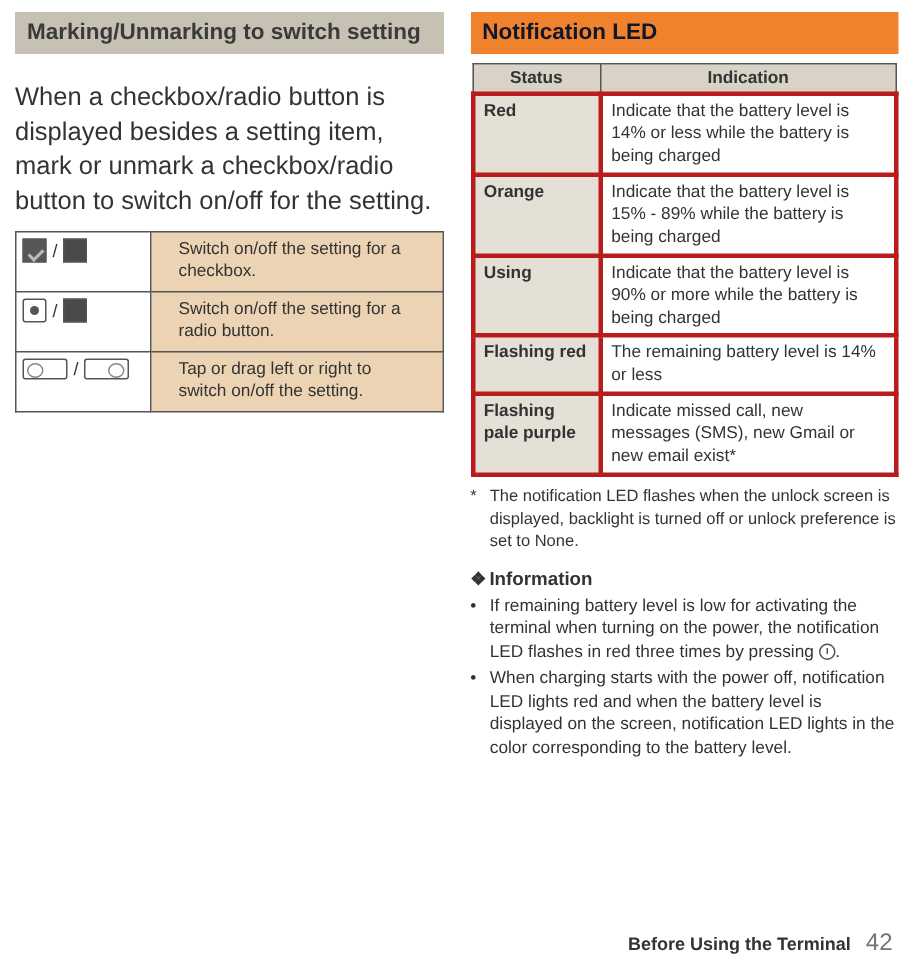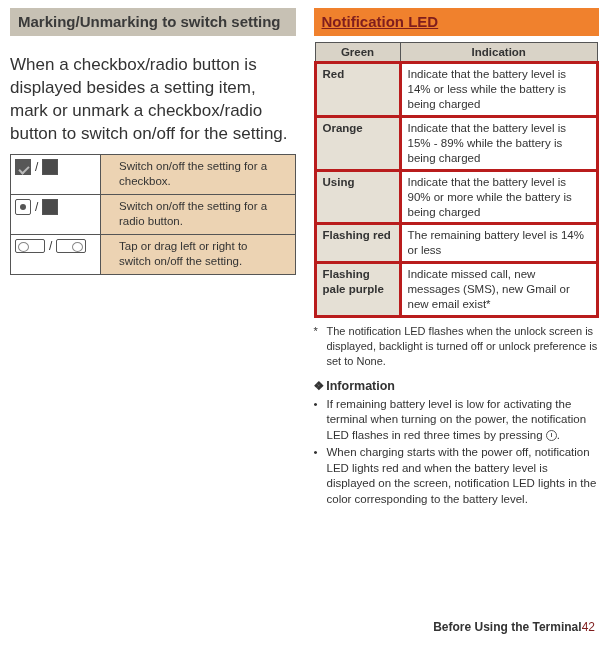--- a/index.html
+++ b/index.html
@@ -1,20 +1,20 @@
 <!DOCTYPE html>
 <html><head>
 <meta charset="utf-8">
 <style>
   * { box-sizing: border-box; margin: 0; padding: 0; }
   html, body { width: 609px; height: 645px; background: #fff; font-family: Arial, Helvetica, sans-serif; color: #333; }
   .page { display: flex; gap: 18px; padding: 8px 10px 6px 10px; height: 620px; }
   .col { flex: 1 1 0; display: flex; flex-direction: column; min-width: 0; }
   .section-header { background: #c7c1b4; color: #3a3a3a; font-weight: bold; font-size: 15px; padding: 5px 8px; line-height: 1.2; margin-bottom: 6px; }
-  .section-header.orange { background: #f0812d; color: #7f1d1d; text-decoration: underline; }
+  .section-header.orange { background: #f0812d; color: #0f172a; }
   .body-text { font-size: 17px; line-height: 1.35; margin: 12px 0 8px 0; }
   table.setting-table { width: 100%; border-collapse: collapse; font-size: 11.5px; }
   table.setting-table td { border: 1px solid #555; vertical-align: top; }
   table.setting-table td.icon-cell { width: 90px; padding: 4px; }
   table.setting-table td.desc-cell { background: #ecd3b3; padding: 4px 18px; line-height: 1.35; }
   .icon-pair { display: flex; align-items: center; gap: 4px; }
   .ico { display: inline-block; border: 1px solid #555; background: #fff; }
   .ico.ck-on { width: 16px; height: 16px; background: #575757; position: relative; }
   .ico.ck-on::after { content: ""; position: absolute; left: 3px; top: 6px; width: 8px; height: 4px; border-left: 2px solid #bbb; border-bottom: 2px solid #bbb; transform: rotate(-45deg); }
   .ico.ck-off { width: 16px; height: 16px; background: #4a4a4a; }
@@ -31,23 +31,23 @@
   table.status-table td { border: 3px solid #b91c1c; padding: 3px 6px; vertical-align: top; line-height: 1.3; }
   table.status-table td.label { background: #e5e0d5; font-weight: bold; width: 85px; }
   .footnote { font-size: 11px; line-height: 1.35; margin-top: 6px; display: flex; gap: 5px; }
   .footnote .mark { flex: 0 0 8px; }
   .info-head { font-size: 12.5px; font-weight: bold; margin-top: 10px; margin-bottom: 2px; }
   .diamond { font-size: 12px; margin-right: 2px; }
   .info-item { font-size: 11.5px; line-height: 1.35; display: flex; gap: 5px; margin-top: 2px; }
   .info-item .bull { flex: 0 0 8px; }
   .power-btn { display: inline-block; width: 11px; height: 11px; border: 1px solid #555; border-radius: 50%; position: relative; vertical-align: -2px; }
   .power-btn::after { content: ""; position: absolute; left: 4px; top: 2px; width: 1px; height: 4px; background: #555; }
-  .footer { display: flex; justify-content: flex-end; align-items: baseline; padding: 0 14px 4px 0; gap: 0; }
+  .footer { display: flex; justify-content: flex-end; align-items: baseline; padding: 0 14px 4px 0; gap: 10px; }
   .footer .label { font-size: 12px; font-weight: bold; }
-  .footer .num { font-size: 12px; font-weight: normal; color: #7f1d1d; }
+  .footer .num { font-size: 16px; font-weight: normal; color: #737373; }
 </style>
 </head>
 <body>
 
 <div class="page">
 
   <div class="col">
     <div class="section-header">Marking/Unmarking to switch setting</div>
     <p class="body-text">When a checkbox/radio button is displayed besides a setting item, mark or unmark a checkbox/radio button to switch on/off for the setting.</p>
 
@@ -86,21 +86,21 @@
     </tbody>
       </table>
   </div>
 
   <div class="col">
     <div class="section-header orange">Notification LED</div>
 
     <table class="status-table">
       <tbody>
           <tr>
-        <th>Green</th>
+        <th>Status</th>
         <th>Indication</th>
       </tr>
       <tr>
         <td class="label">Red</td>
         <td>Indicate that the battery level is 14% or less while the battery is being charged</td>
       </tr>
       <tr>
         <td class="label">Orange</td>
         <td>Indicate that the battery level is 15% - 89% while the battery is being charged</td>
       </tr>

